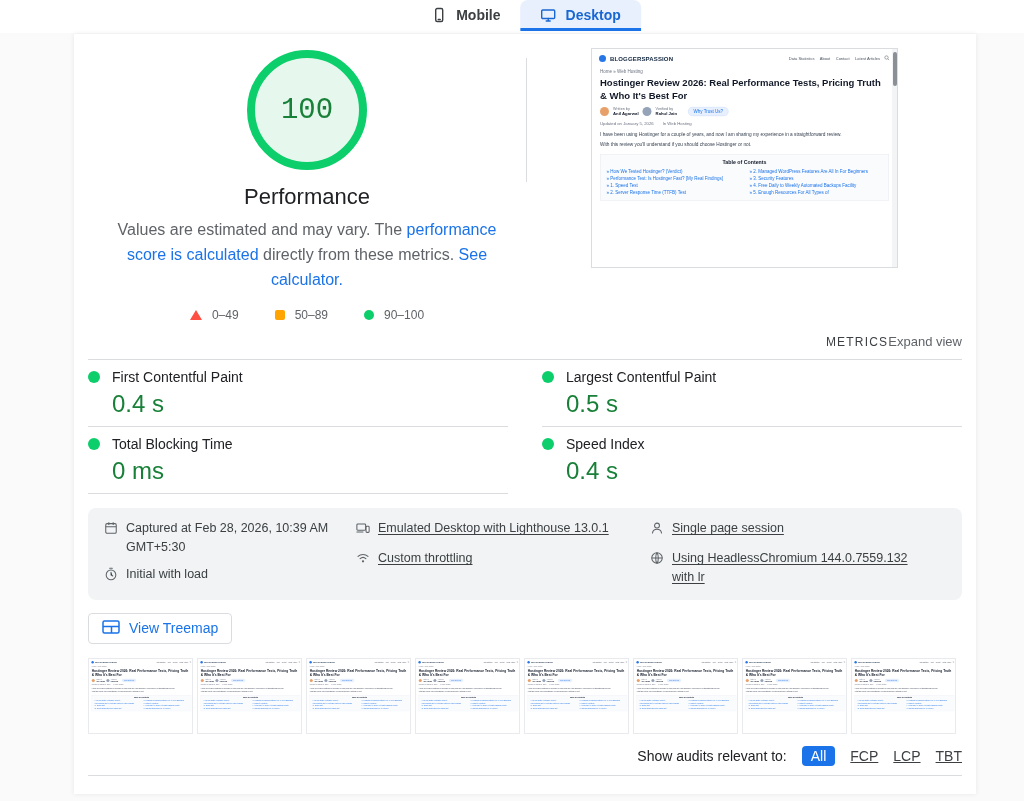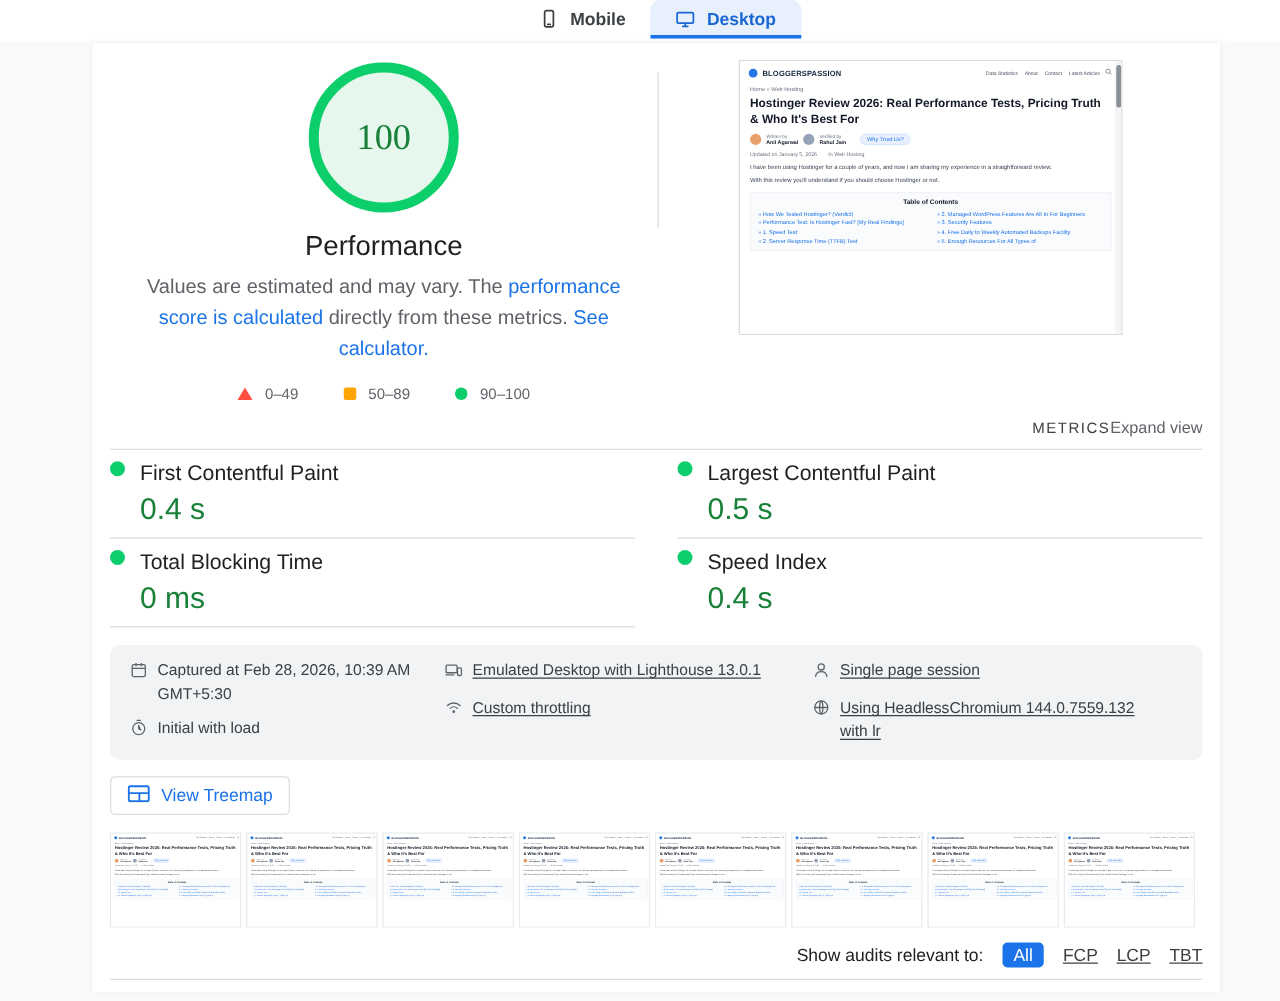--- a/index.html
+++ b/index.html
@@ -30,21 +30,21 @@
   }
 
   
   .top-section { display: flex; padding-top: 12px; }
   .score-col { width: 438px; display: flex; flex-direction: column; align-items: center; }
   .gauge {
     margin-top: 4px; width: 120px; height: 120px; border-radius: 50%;
     border: 8px solid #0cce6b; background: #e6f8ed;
     display: flex; align-items: center; justify-content: center;
   }
-  .gauge-num { font-family: Liberation Serif, serif; font-size: 29px; color: #188038; }
+  .gauge-num { font-family: Liberation Mono, monospace; font-size: 29px; color: #188038; }
   .perf-title { margin-top: 14px; font-size: 22px; font-weight: normal; color: #202124; }
   .disclaimer { margin-top: 8px; width: 382px; text-align: center; font-size: 16px; line-height: 1.55; color: #5f6368; }
   .disclaimer a { color: #1a73e8; text-decoration: none; cursor: pointer; }
   .legend { margin-top: 16px; display: flex; gap: 36px; align-items: center; font-size: 12px; color: #5f6368; }
   .legend-item { display: flex; align-items: center; gap: 10px; }
   .shape-tri { width: 0; height: 0; border-left: 6px solid transparent; border-right: 6px solid transparent; border-bottom: 10px solid #ff4e42; }
   .shape-sq { width: 10px; height: 10px; background: #ffa400; border-radius: 2px; }
   .shape-ci { width: 10px; height: 10px; background: #0cce6b; border-radius: 50%; }
   .vdivider { width: 1px; height: 124px; background: #dadce0; margin-top: 12px; }
   .preview-col { flex: 1; display: flex; justify-content: center; }
@@ -75,21 +75,21 @@
   .pv-scrollbar { position: absolute; top: 0; right: 0; width: 5px; height: 100%; background: #f3f4f6; }
   .pv-thumb { position: absolute; top: 3px; right: 0; width: 4px; height: 34px; background: #8b8f96; border-radius: 2px; }
 
   
   .metrics-header { display: flex; justify-content: flex-end; align-items: center; margin-top: 12px; padding-bottom: 10px; border-bottom: 1px solid #dadce0; }
   .metrics-label { font-size: 12px; letter-spacing: 1.2px; color: #3c4043; }
   .expand { font-size: 13px; color: #5f6368; cursor: pointer; }
   .metrics-grid { display: grid; grid-template-columns: 1fr 1fr; column-gap: 34px; }
   .metric-cell { padding: 9px 0 8px; border-bottom: 1px solid #dadce0; }
   .metric-cell.last { border-bottom: none; }
-  .metric-head { display: flex; align-items: flex-start; gap: 12px; font-size: 17px; color: #202124; }
+  .metric-head { display: flex; align-items: center; gap: 12px; font-size: 14px; color: #202124; }
   .dot { width: 12px; height: 12px; border-radius: 50%; background: #0cce6b; flex: none; }
   .metric-value { margin: 5px 0 0 24px; font-size: 24px; color: #188038; }
 
   
   .capture-box {
     margin-top: 14px; background: #f1f3f4; border-radius: 8px; padding: 11px 16px 13px;
     display: grid; grid-template-columns: 252px 294px 1fr; font-size: 12.5px; color: #3c4043;
   }
   .cap-col { display: flex; flex-direction: column; gap: 8px; }
   .cap-item { display: flex; gap: 8px; line-height: 1.5; align-items: flex-start; padding-right: 14px; }

